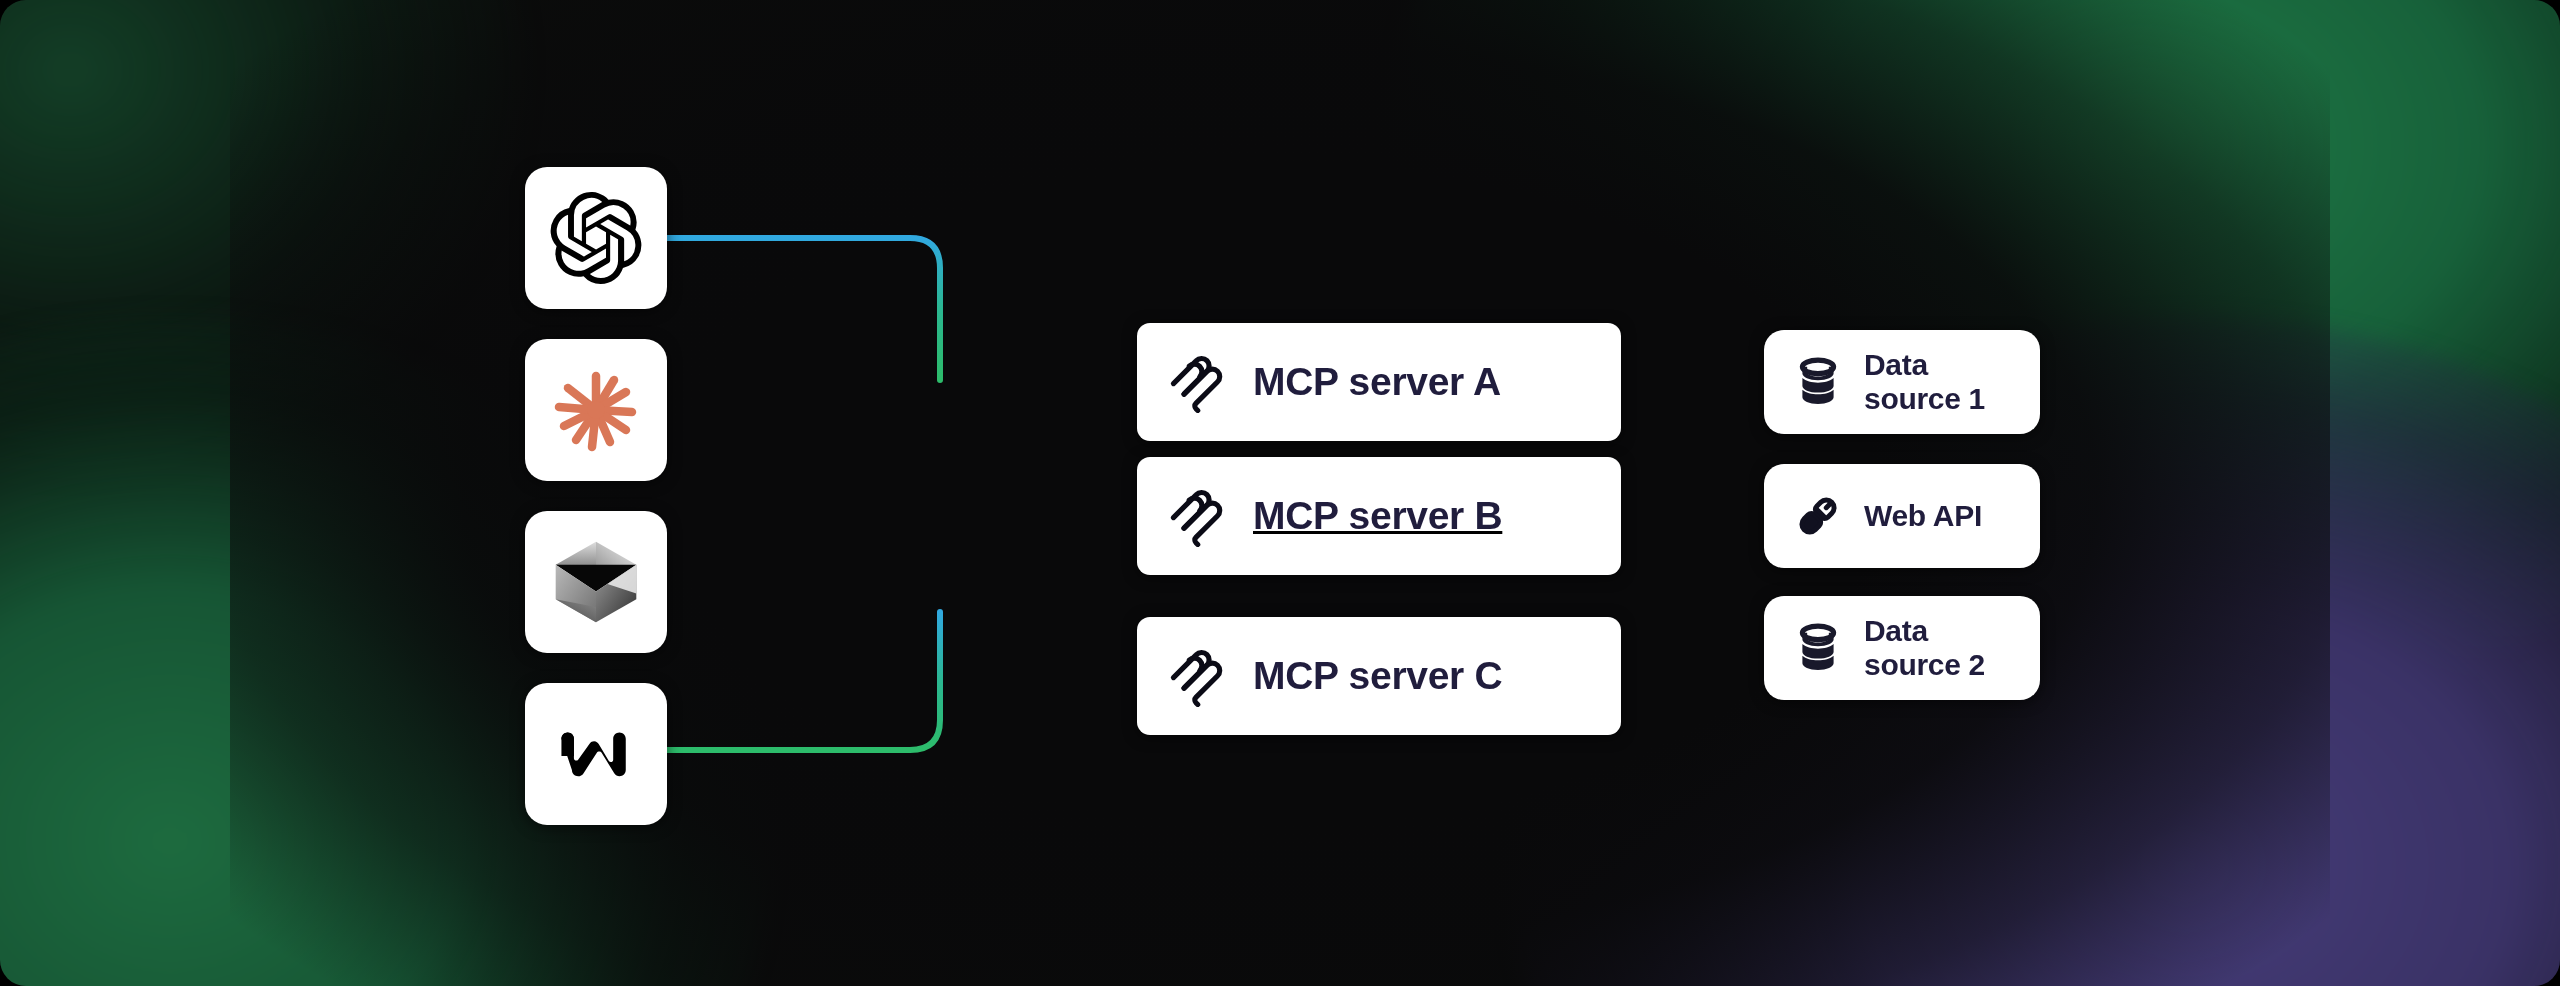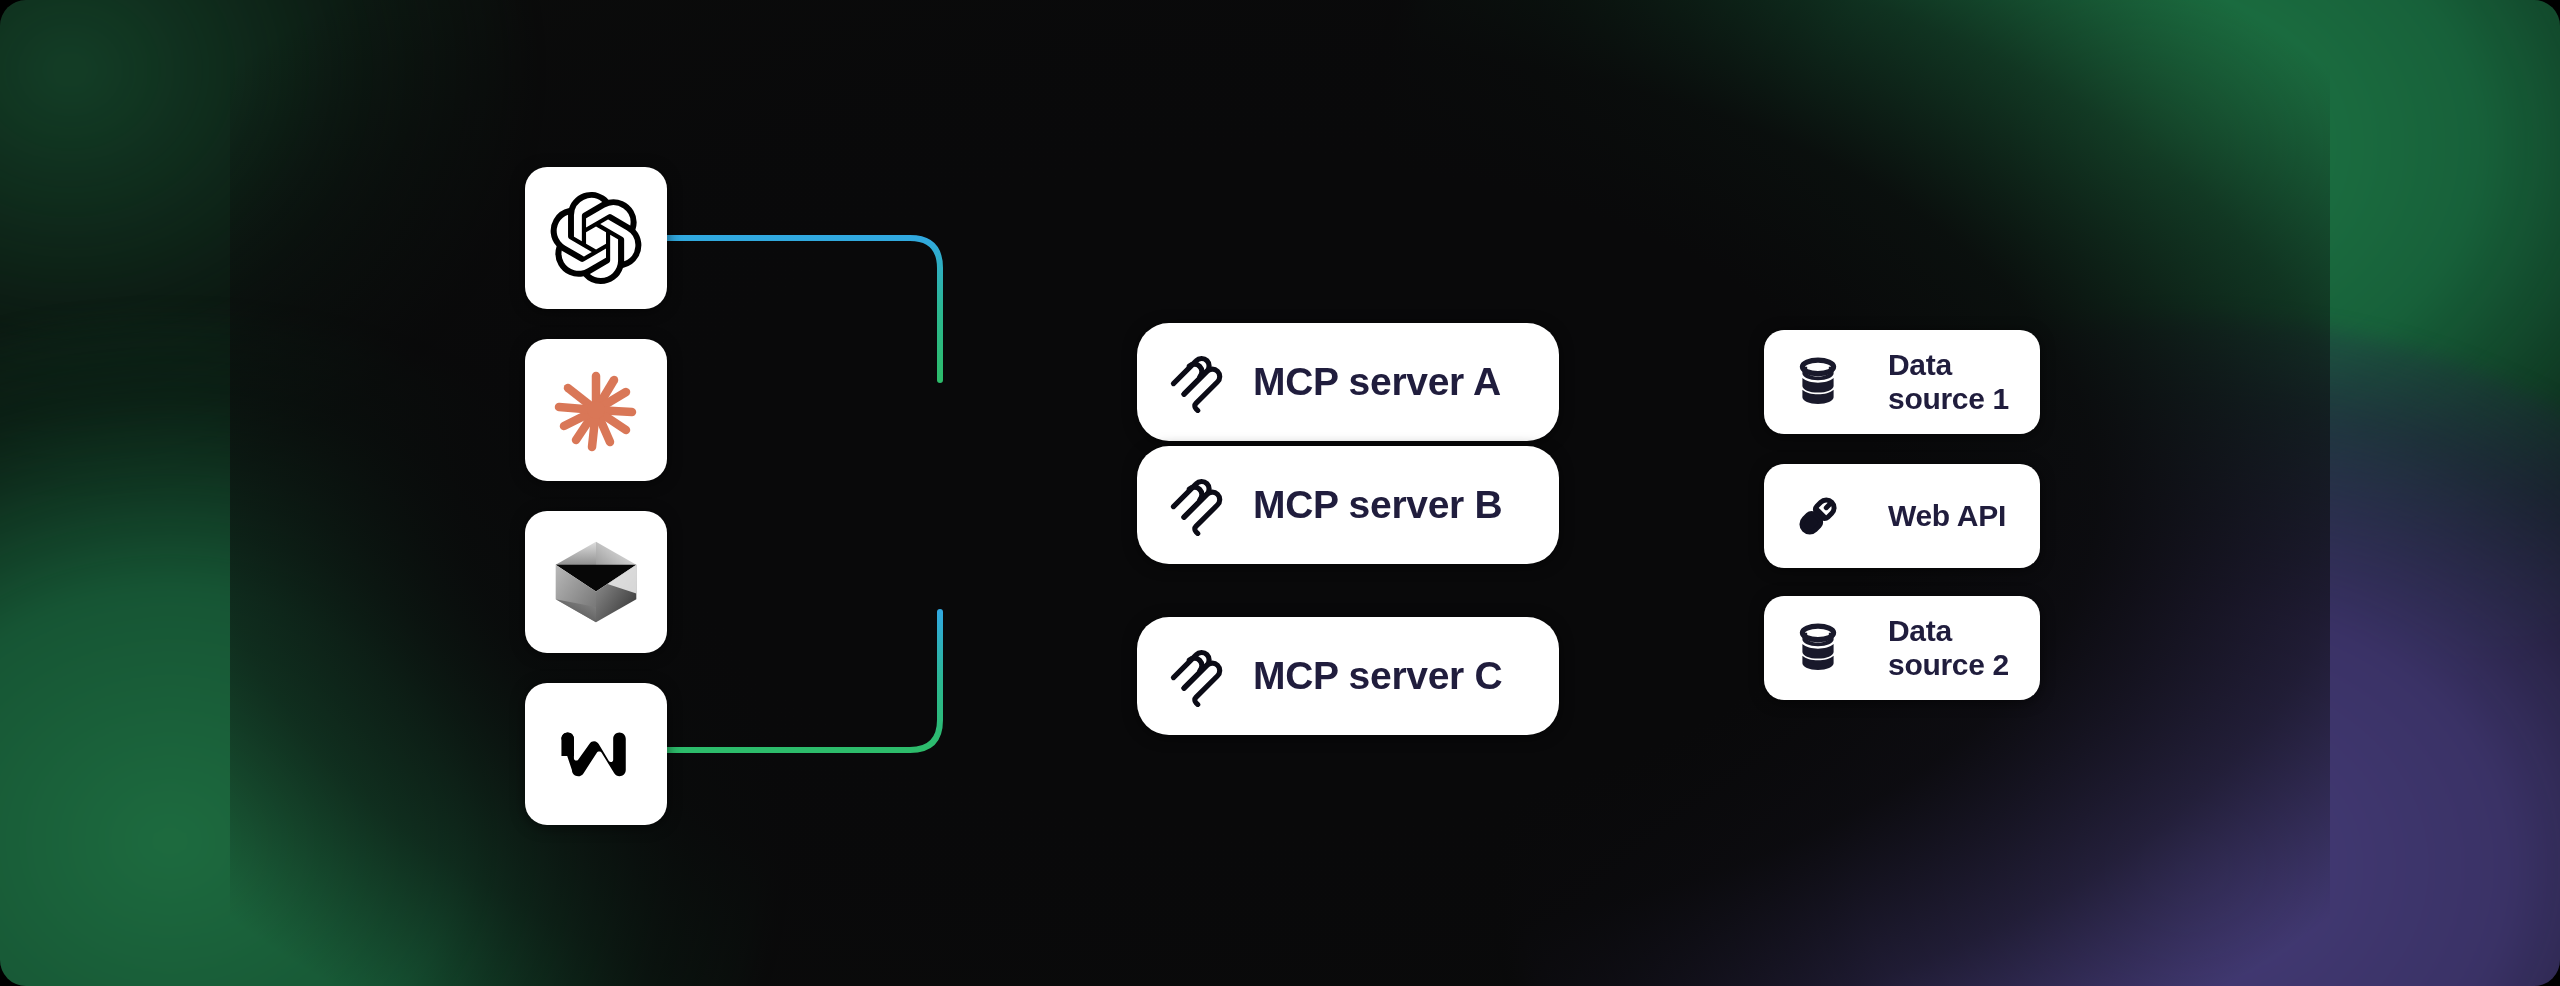--- a/index.html
+++ b/index.html
@@ -66,40 +66,40 @@
     box-shadow:0 2px 14px rgba(0,0,0,.55);
   }
   .client-node{
     width:142px; height:142px;
     border-radius:22px;
     justify-content:center;
   }
   .client-node svg{ display:block; }
 
   .server-node{
-    width:422px; height:118px;
-    border-radius:32px;
+    width:484px; height:118px;
+    border-radius:13px;
     padding:0 0 0 30px;
     gap:24px;
   }
   .sink-node{
     width:276px; height:104px;
     border-radius:20px;
     padding:0 0 0 28px;
     gap:20px;
   }
   .node-label{
     color:#201d3d;
     font-size:39px;
     font-weight:700;
     letter-spacing:-0.3px;
     line-height:1.02;
     white-space:pre-line;
   }
-  .sink-node .node-label{ font-size:30px; line-height:1.12;margin-left:24px; }
+  .sink-node .node-label{ font-size:30px; line-height:1.12; }
   .icon-wrap{ flex:0 0 auto; display:flex; align-items:center; justify-content:center; }
 </style>
 </head>
 <body>
 
 <div id="canvas">
 
   <div class="glow glow-tl"></div>
   <div class="glow glow-tr"></div>
   <div class="glow glow-br"></div>
@@ -232,21 +232,21 @@
         <g fill="none" stroke="#0b0b16" stroke-width="2" stroke-linecap="round" stroke-linejoin="round">
           <path d="M2.5 12.6 11.3 3.8a2.9 2.9 0 1 1 4.1 4.1l-8.8 8.8"></path>
           <path d="M6.6 16.7 15.4 7.9a2.9 2.9 0 1 1 4.1 4.1l-8.3 8.3a1.45 1.45 0 0 0 0 2.05l.7.7"></path>
           <path d="M8.6 5.9a2.9 2.9 0 0 1 4.1 4.1"></path>
         </g>
       </svg>
     </span>
     <span class="node-label">MCP server A</span>
   </div>
 
-  <div class="node server-node" style="left:1137px; top:446px;">
+  <div class="node server-node" style="left:1137px; top:457px;text-decoration:underline;">
     <span class="icon-wrap">
       <svg width="62" height="62" viewBox="0 0 24 24" aria-hidden="true">
         <g fill="none" stroke="#0b0b16" stroke-width="2" stroke-linecap="round" stroke-linejoin="round">
           <path d="M2.5 12.6 11.3 3.8a2.9 2.9 0 1 1 4.1 4.1l-8.8 8.8"></path>
           <path d="M6.6 16.7 15.4 7.9a2.9 2.9 0 1 1 4.1 4.1l-8.3 8.3a1.45 1.45 0 0 0 0 2.05l.7.7"></path>
           <path d="M8.6 5.9a2.9 2.9 0 0 1 4.1 4.1"></path>
         </g>
       </svg>
     </span>
     <span class="node-label">MCP server B</span>

